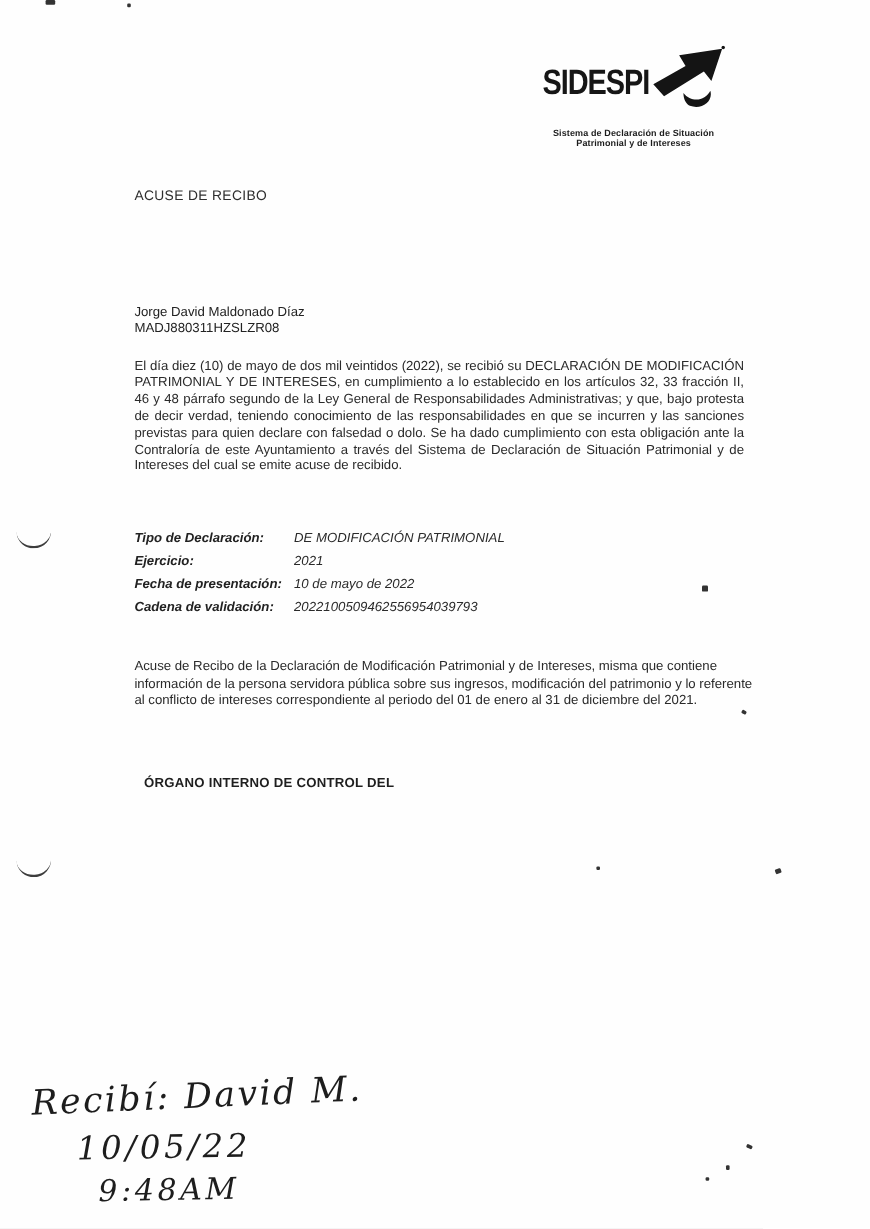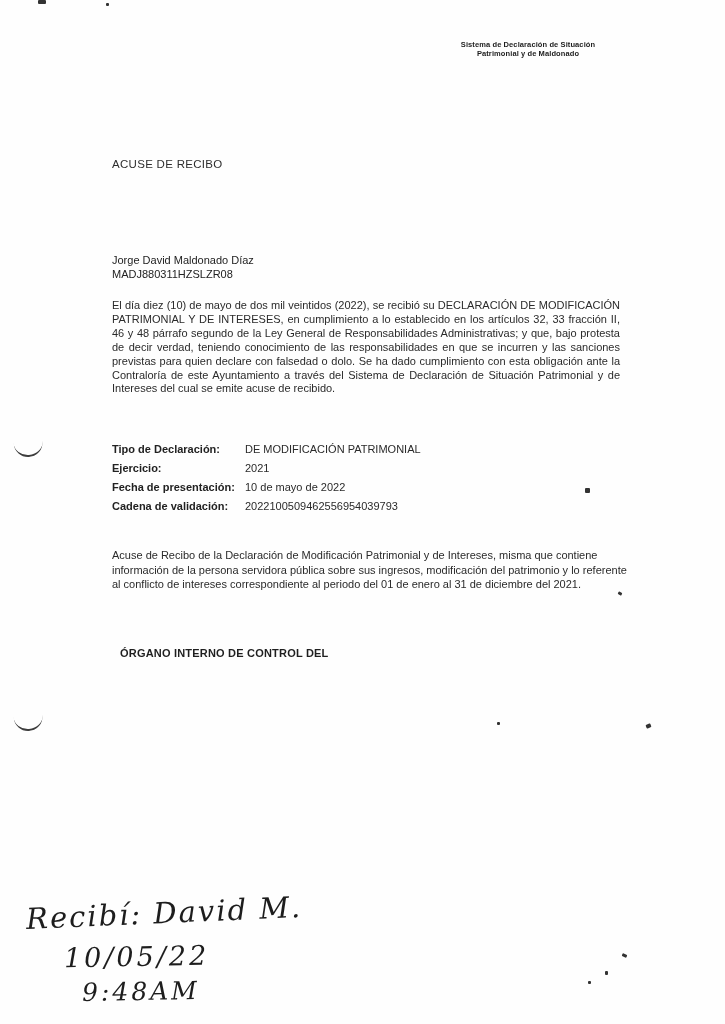--- a/index.html
+++ b/index.html
@@ -40,21 +40,21 @@
     white-space: nowrap;
   }
   .logo-arrow {
     position: absolute;
     left: 96px;
     top: -2px;
     width: 64px;
     height: 52px;
   }
   .logo-tagline {
-    margin-top: 0;
+    margin-top: 18px;
     font-size: 7.5px;
     font-weight: 700;
     line-height: 9px;
     color: #1c1c1c;
     letter-spacing: 0.1px;
   }
 
   
   .doc-title {
     position: absolute;
@@ -110,21 +110,21 @@
   }
 
   
   .fields {
     position: absolute;
     left: 112px;
     top: 440px;
     font-size: 11px;
     color: #2a2a2a;
   }
-  .field-row { display: flex; line-height: 19px; }
+  .field-row { display: flex; line-height: 19px; font-style: italic; }
   .field-label { font-weight: 700; min-width: 133px; color: #222; }
   .field-value { white-space: nowrap; }
 
   
   .hand {
     position: absolute;
     font-family: "DejaVu Serif", serif;
     font-style: italic;
     color: #1d1d1d;
     white-space: nowrap;
@@ -157,23 +157,31 @@
 </style>
 </head>
 <body>
 
 <div class="page">
 
   <div class="speck sp-a"></div>
   <div class="speck sp-b"></div>
 
   <div class="logo">
+    <div class="logo-row">
+      <span class="logo-brand">SIDESPI</span>
+      <svg class="logo-arrow" viewBox="0 0 70 58">
+        <path d="M2 36 L32 19 L26 9 L66 3 L56 33 L49 24 L12 47 Z" fill="#141414"></path>
+        <path d="M30 44 C37 53, 50 52, 55 42 C58 52, 47 60, 36 56 C32 54, 30 49, 30 44 Z" fill="#141414"></path>
+        <circle cx="67" cy="1.8" r="1.6" fill="#141414"></circle>
+      </svg>
+    </div>
     <div class="logo-tagline">
       <span style="display:block">Sistema de Declaración de Situación</span>
-      <span style="display:block">Patrimonial y de Maldonado</span>
+      <span style="display:block">Patrimonial y de Intereses</span>
     </div>
   </div>
 
   <div class="doc-title">
     <span style="display:block">ACUSE DE RECIBO</span>
   </div>
 
   <div class="declarant">
     <span style="display:block">Jorge David Maldonado Díaz</span>
     <span style="display:block">MADJ880311HZSLZR08</span>

